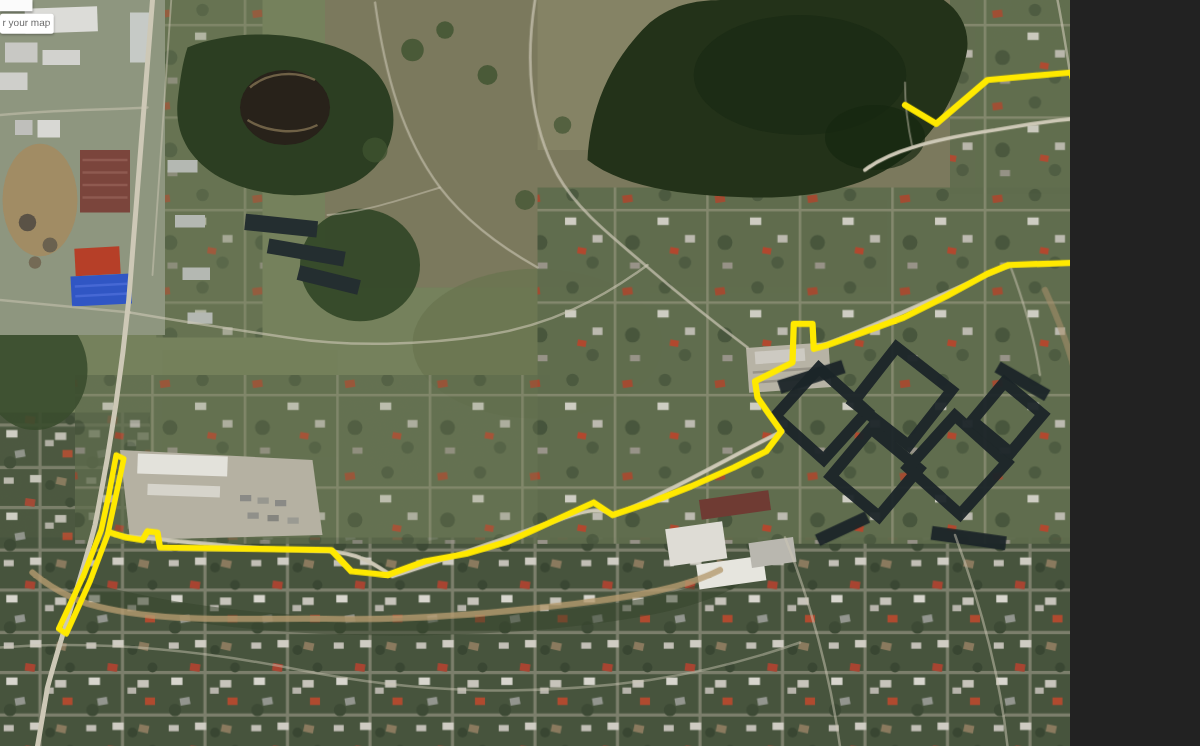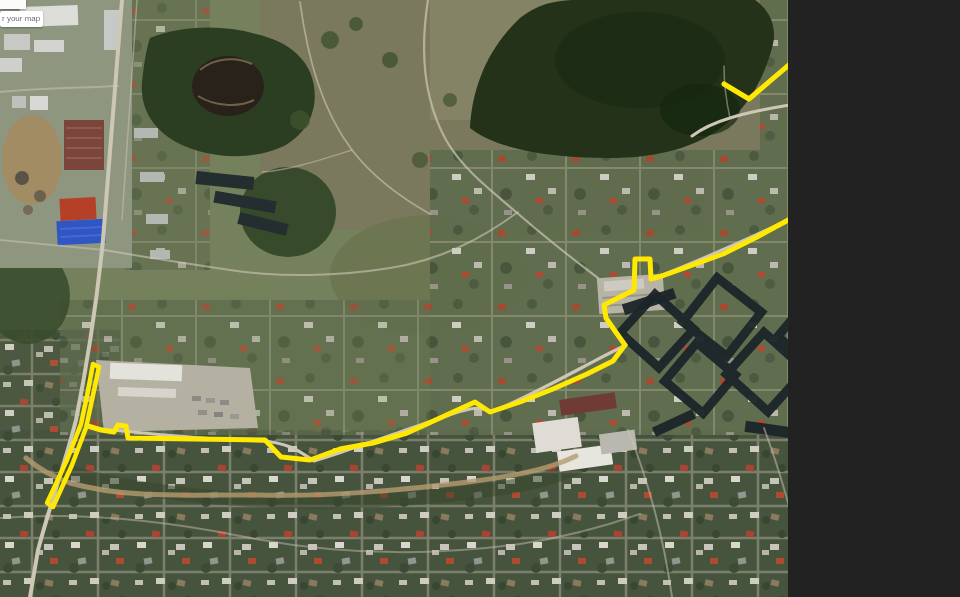--- a/index.html
+++ b/index.html
@@ -1,16 +1,16 @@
 <!DOCTYPE html>
 <html><head>
 <meta charset="utf-8">
 <style>
   html,body{margin:0;padding:0;background:#222;}
-  .viewport{position:relative;width:788px;height:597px;overflow:hidden;
+  .viewport{position:relative;width:856px;height:597px;overflow:hidden;
             font-family:"Liberation Sans",sans-serif;background:#7a8560;}
   .viewport svg{position:absolute;left:0;top:0;display:block;}
   .ui-box{position:absolute;background:#fbfbfb;box-shadow:0 1px 2px rgba(0,0,0,.35);}
   .map-label{position:absolute;left:0;top:11px;min-width:37px;height:16px;
              background:#ffffff;border-radius:2px;box-shadow:0 1px 2px rgba(0,0,0,.3);
              font-size:8px;line-height:16px;color:#6f6f6f;padding:0 3px 0 2px;white-space:nowrap;}
 </style>
 </head>
 <body>
 

